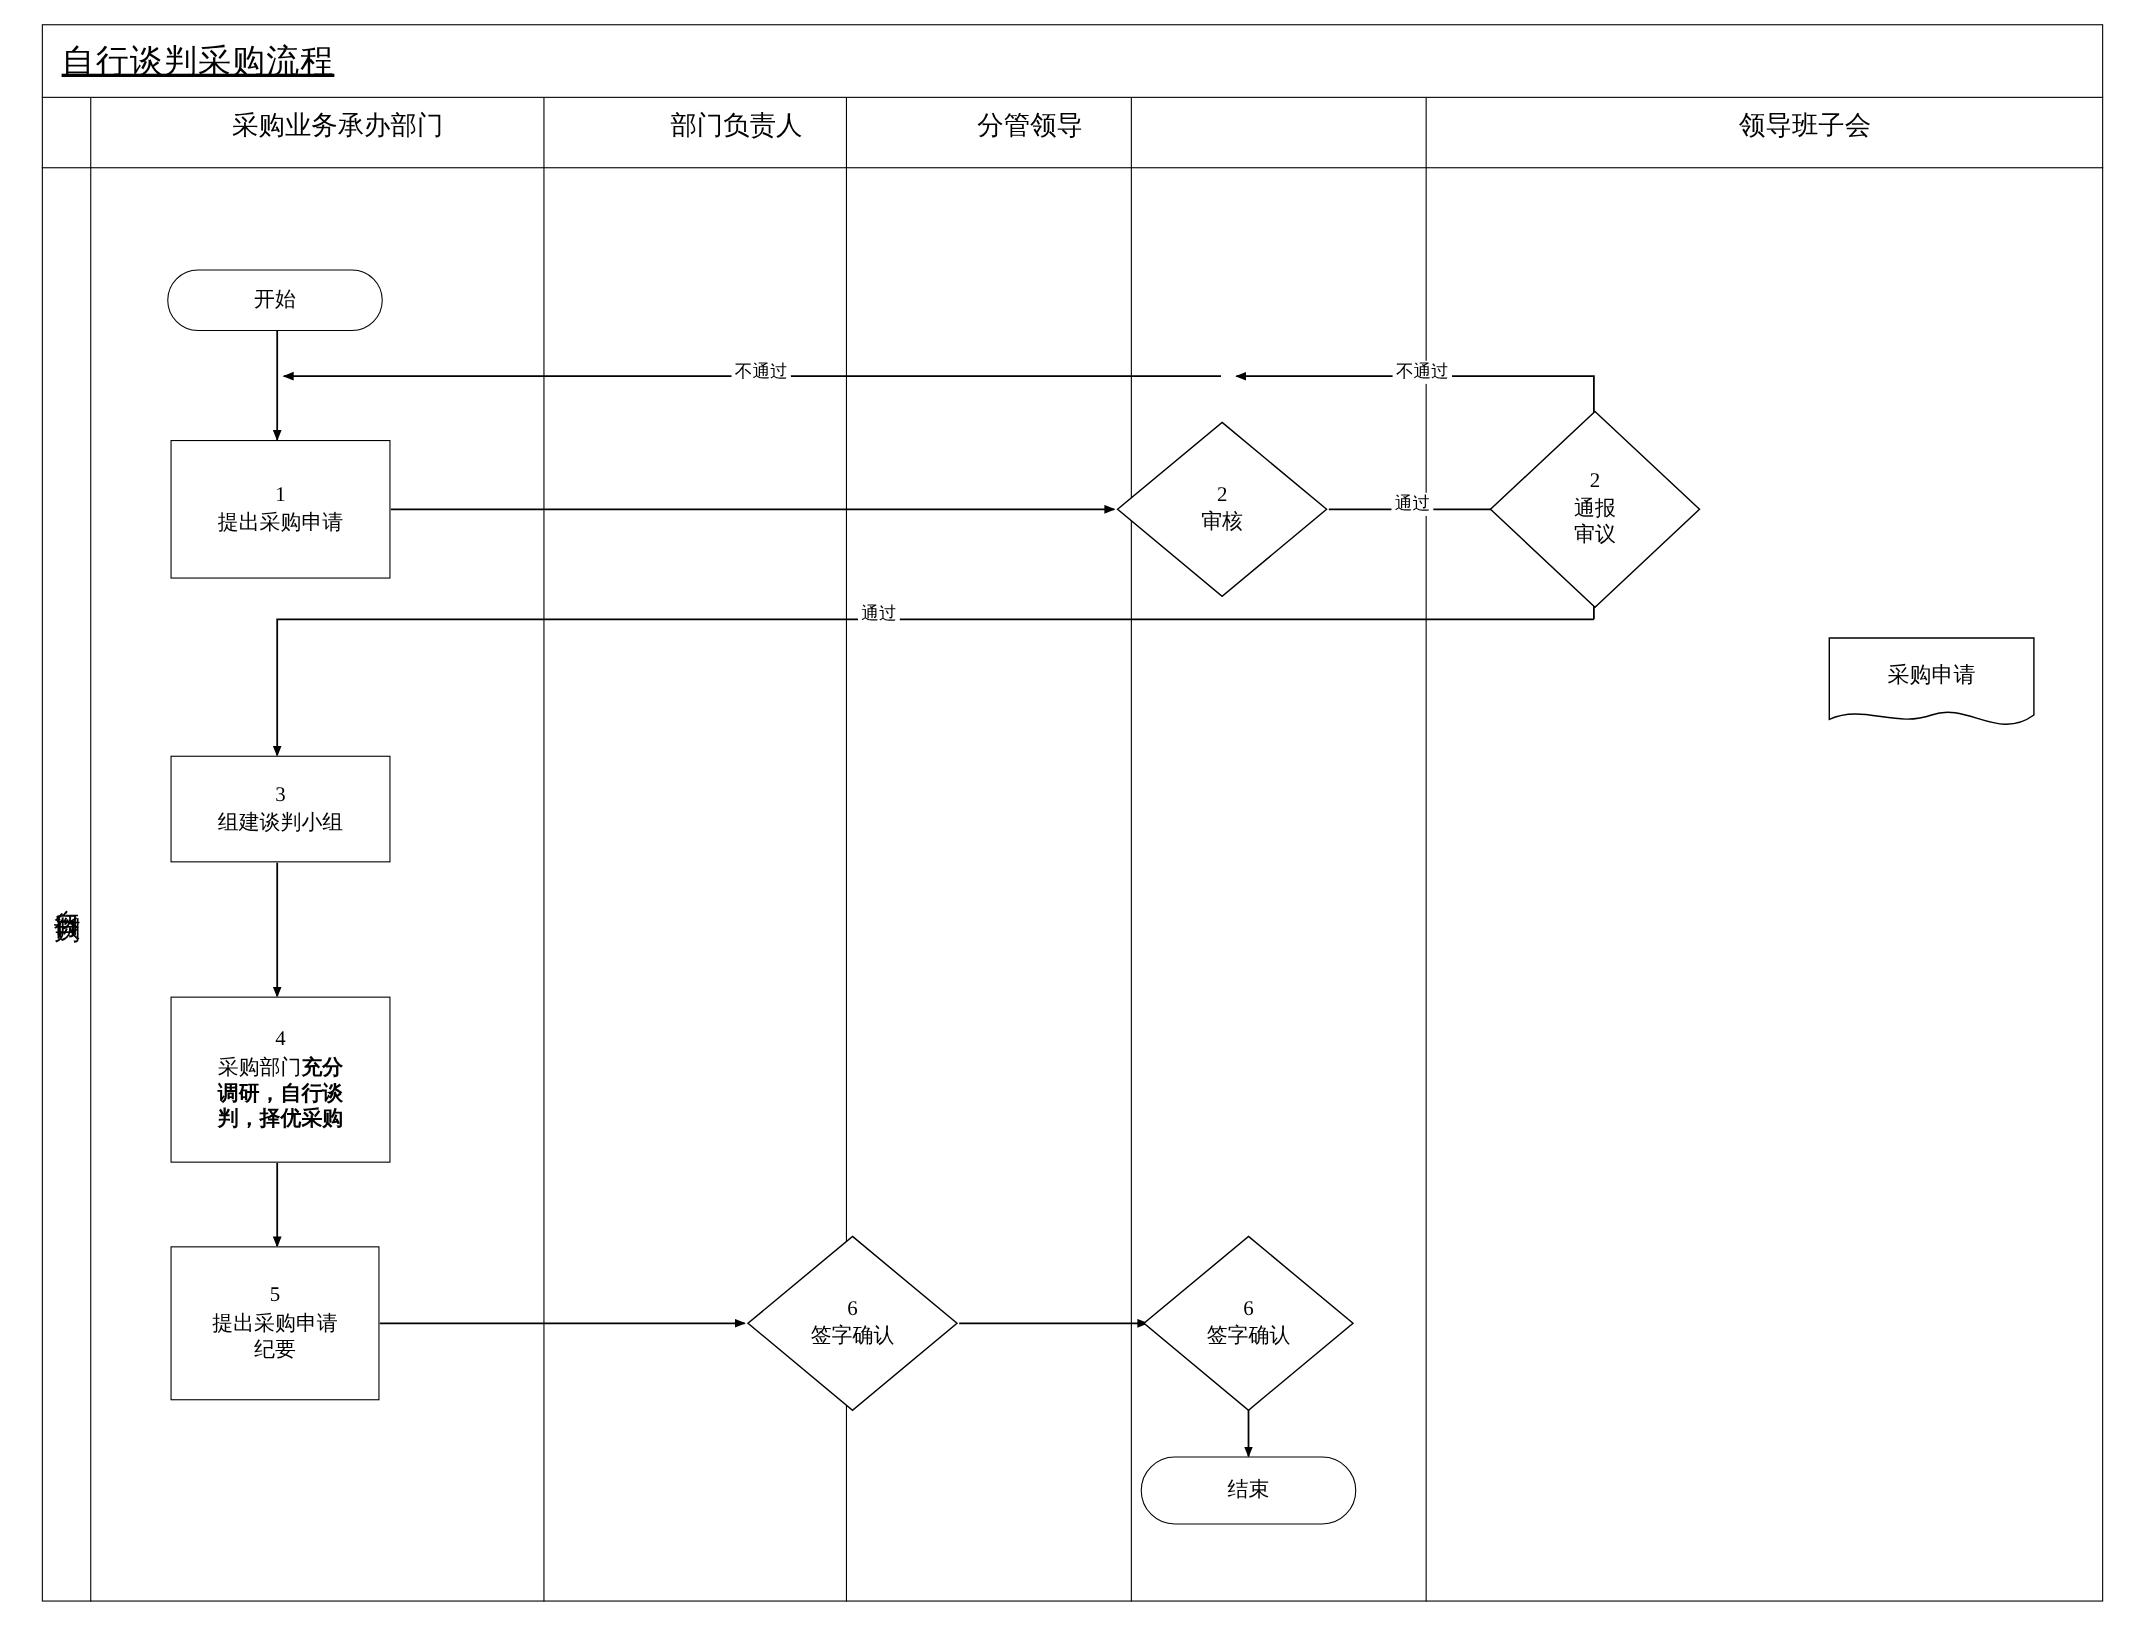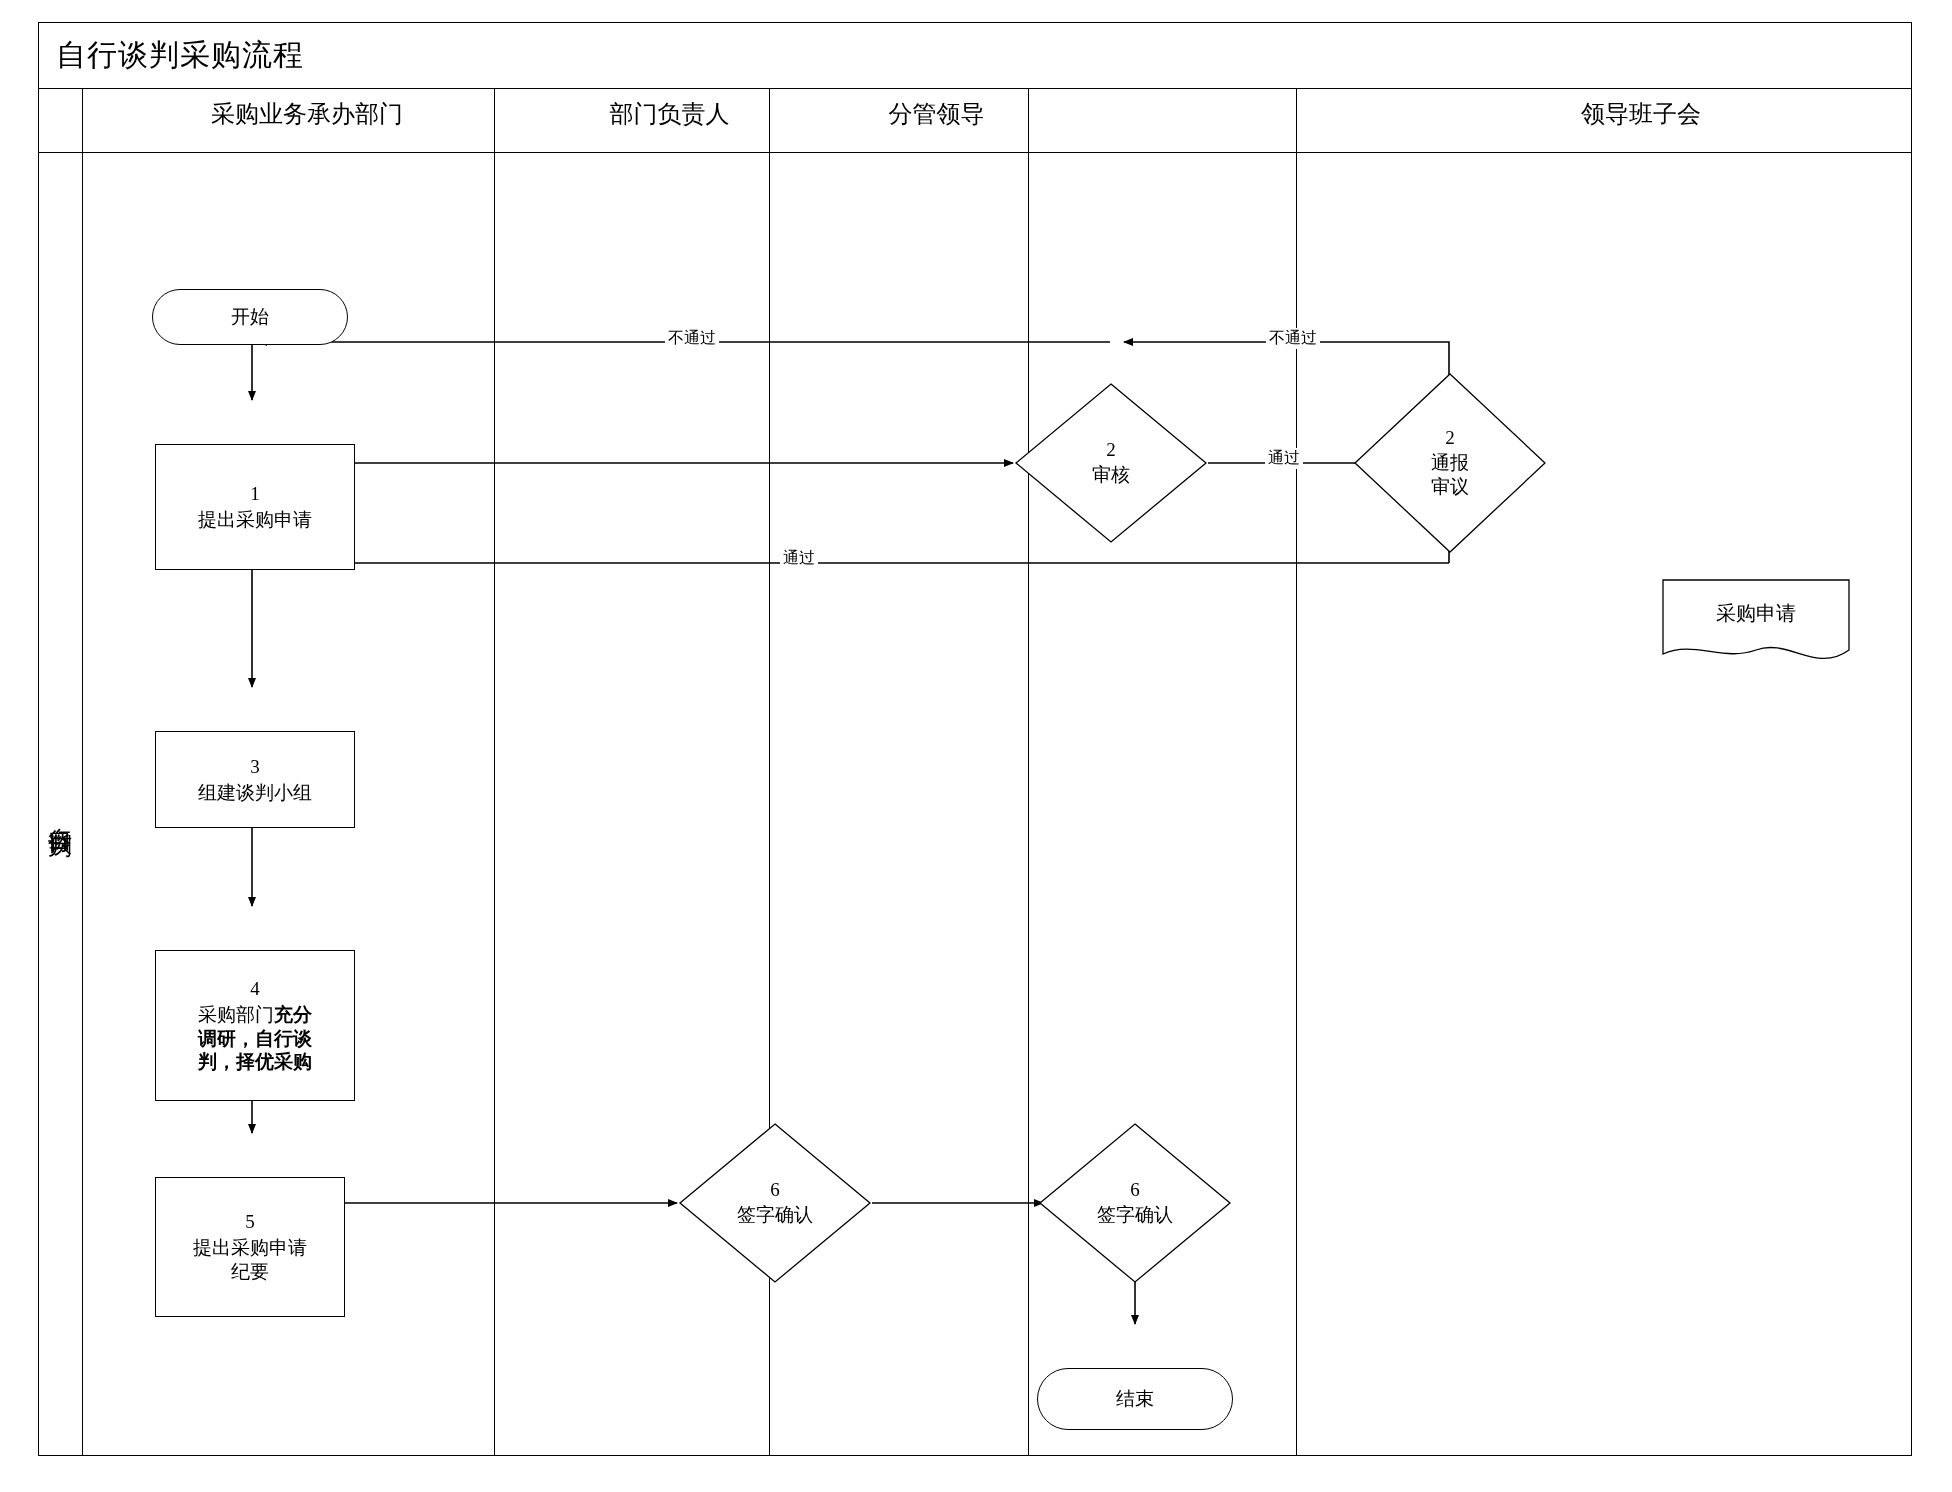--- a/index.html
+++ b/index.html
@@ -33,20 +33,21 @@
   .title-band {
     position: absolute;
     left: 38px;
     top: 22px;
     width: 1874px;
     height: 67px;
     box-sizing: border-box;
     border-bottom: 1.6px solid #000;
     display: flex;
     align-items: center;
+    text-decoration: underline;
   }
   .title-text {
     font-size: 30px;
     padding-left: 18px;
     letter-spacing: 1px;
   }
 
   
   .header-band {
     position: absolute;
@@ -96,21 +97,20 @@
   .node {
     position: absolute;
     box-sizing: border-box;
     display: flex;
     flex-direction: column;
     align-items: center;
     justify-content: center;
     text-align: center;
     font-size: 19px;
     line-height: 1.25;
-    margin-top: 44px;
   }
   .rect {
     border: 1.3px solid #000;
     background: #fff;
   }
   .terminator {
     border: 1.3px solid #000;
     border-radius: 34px;
     background: #fff;
     font-size: 20px;

